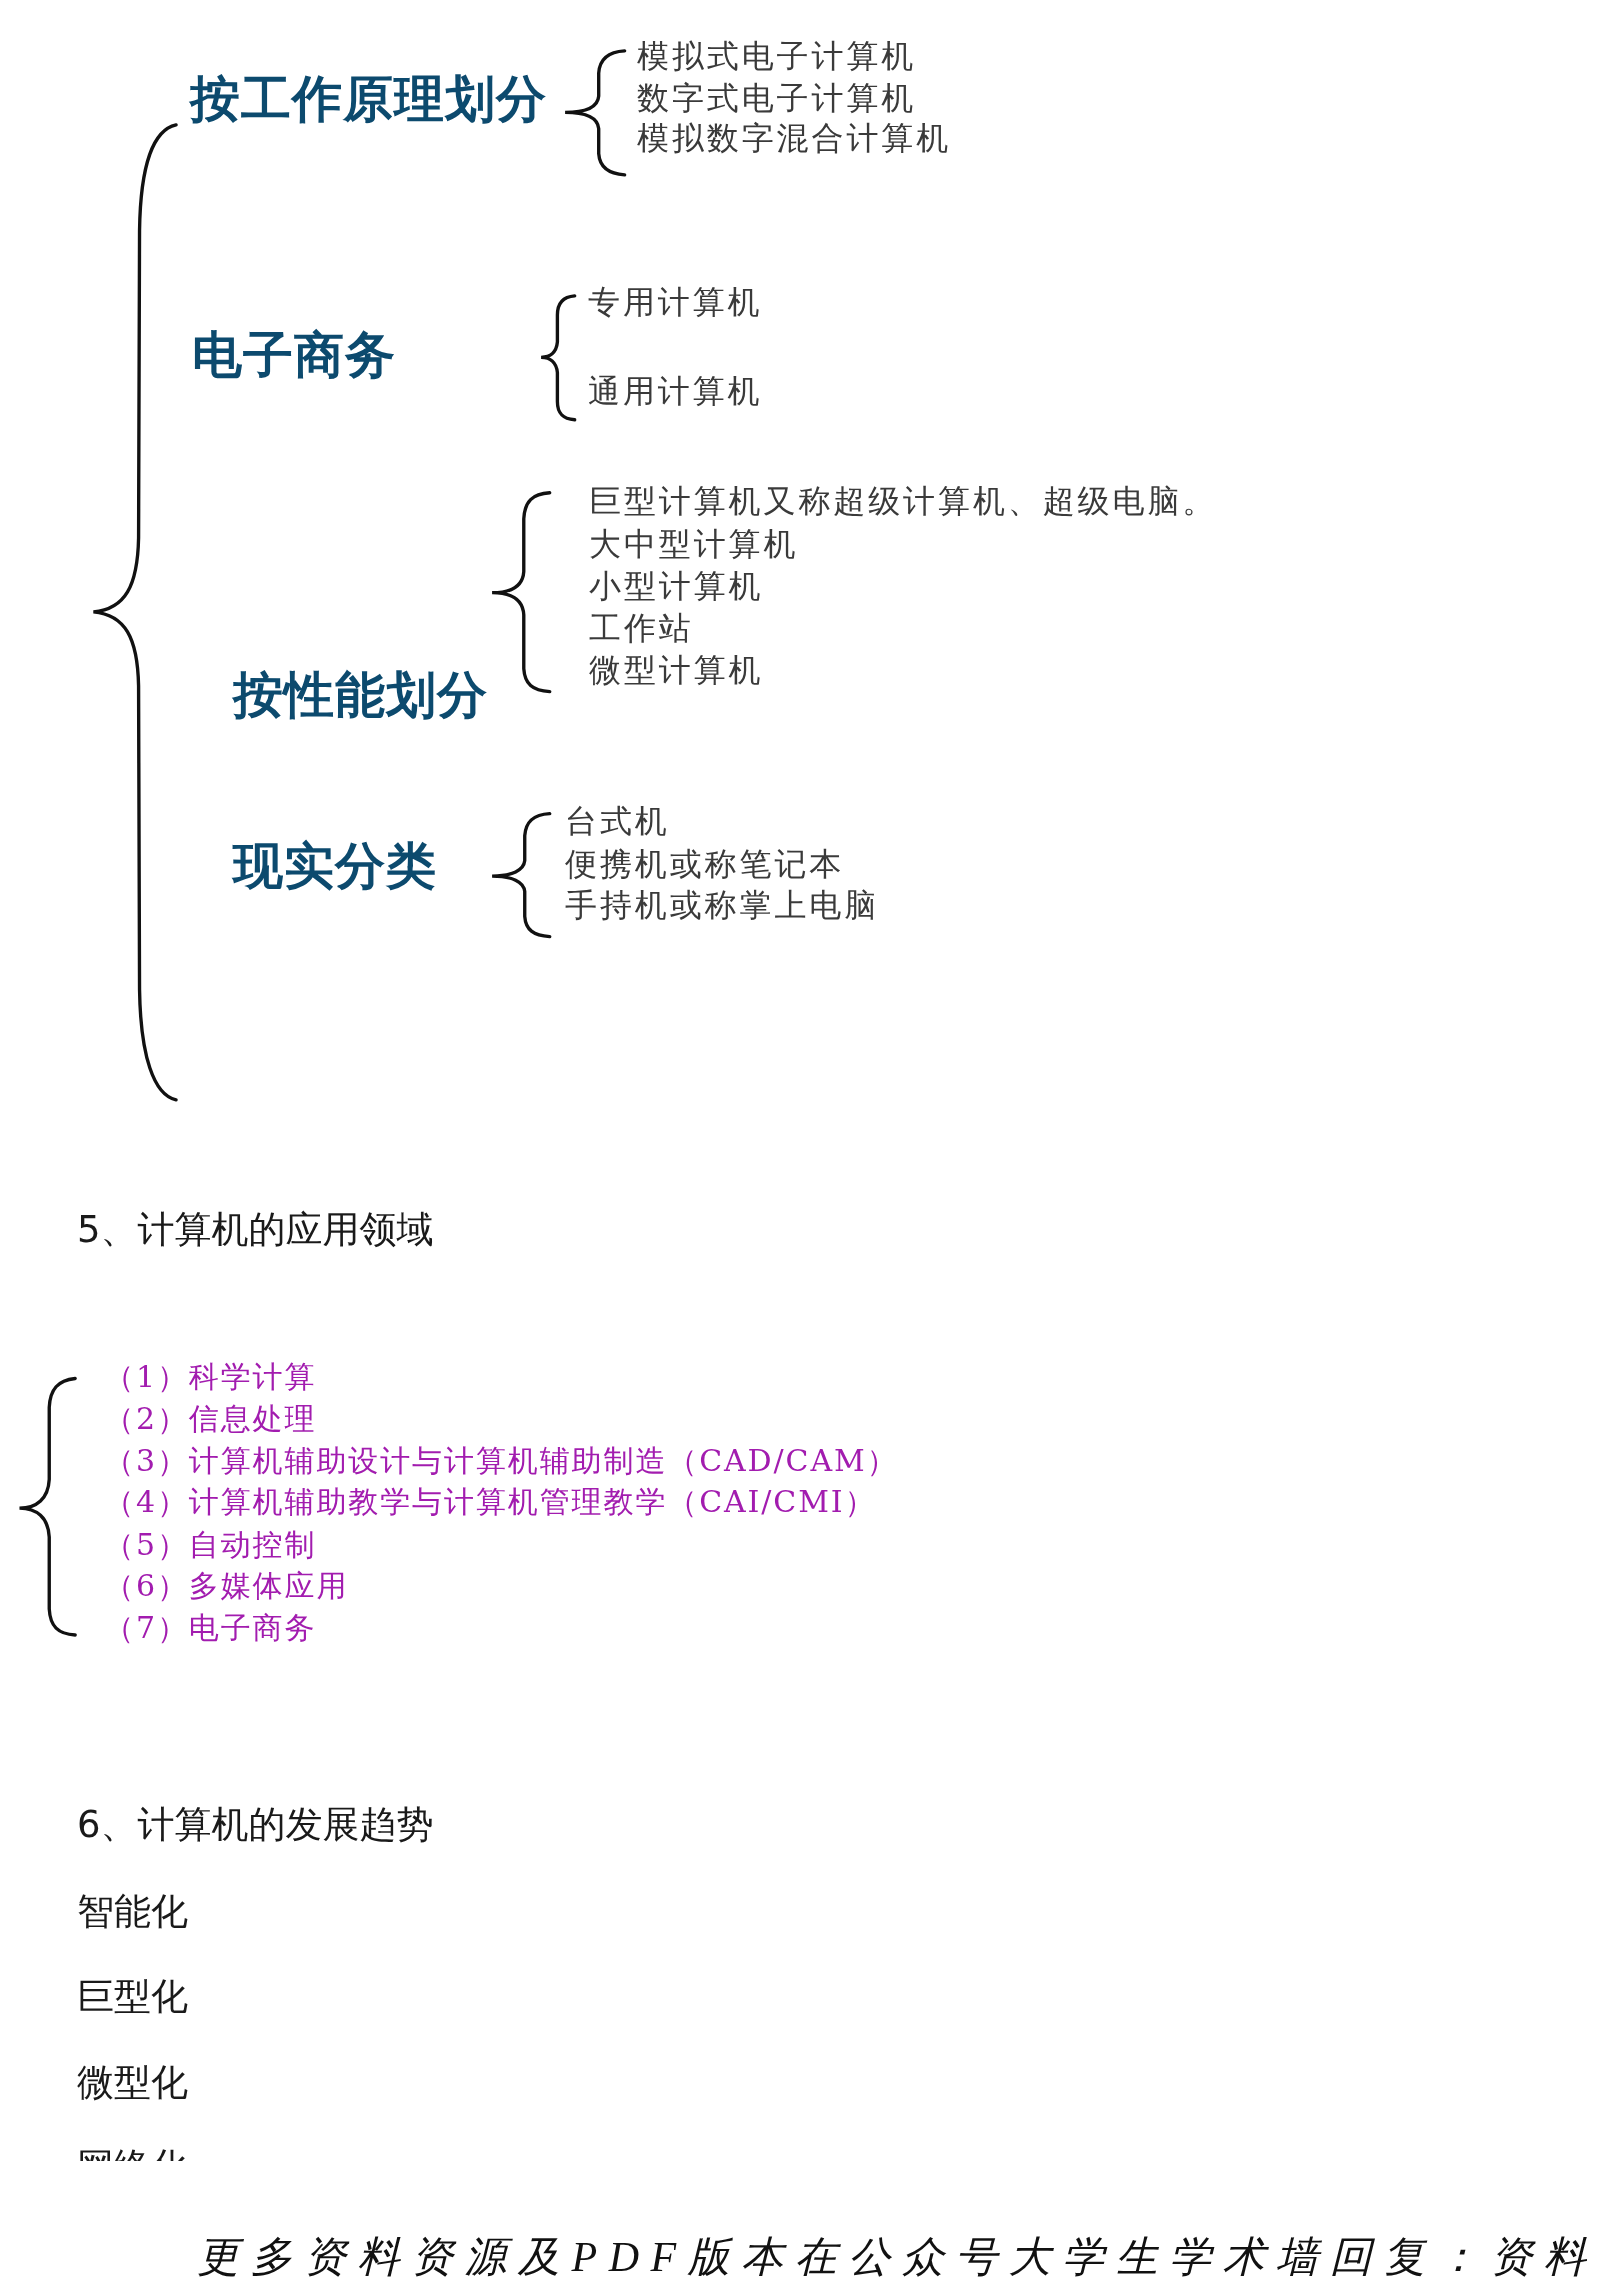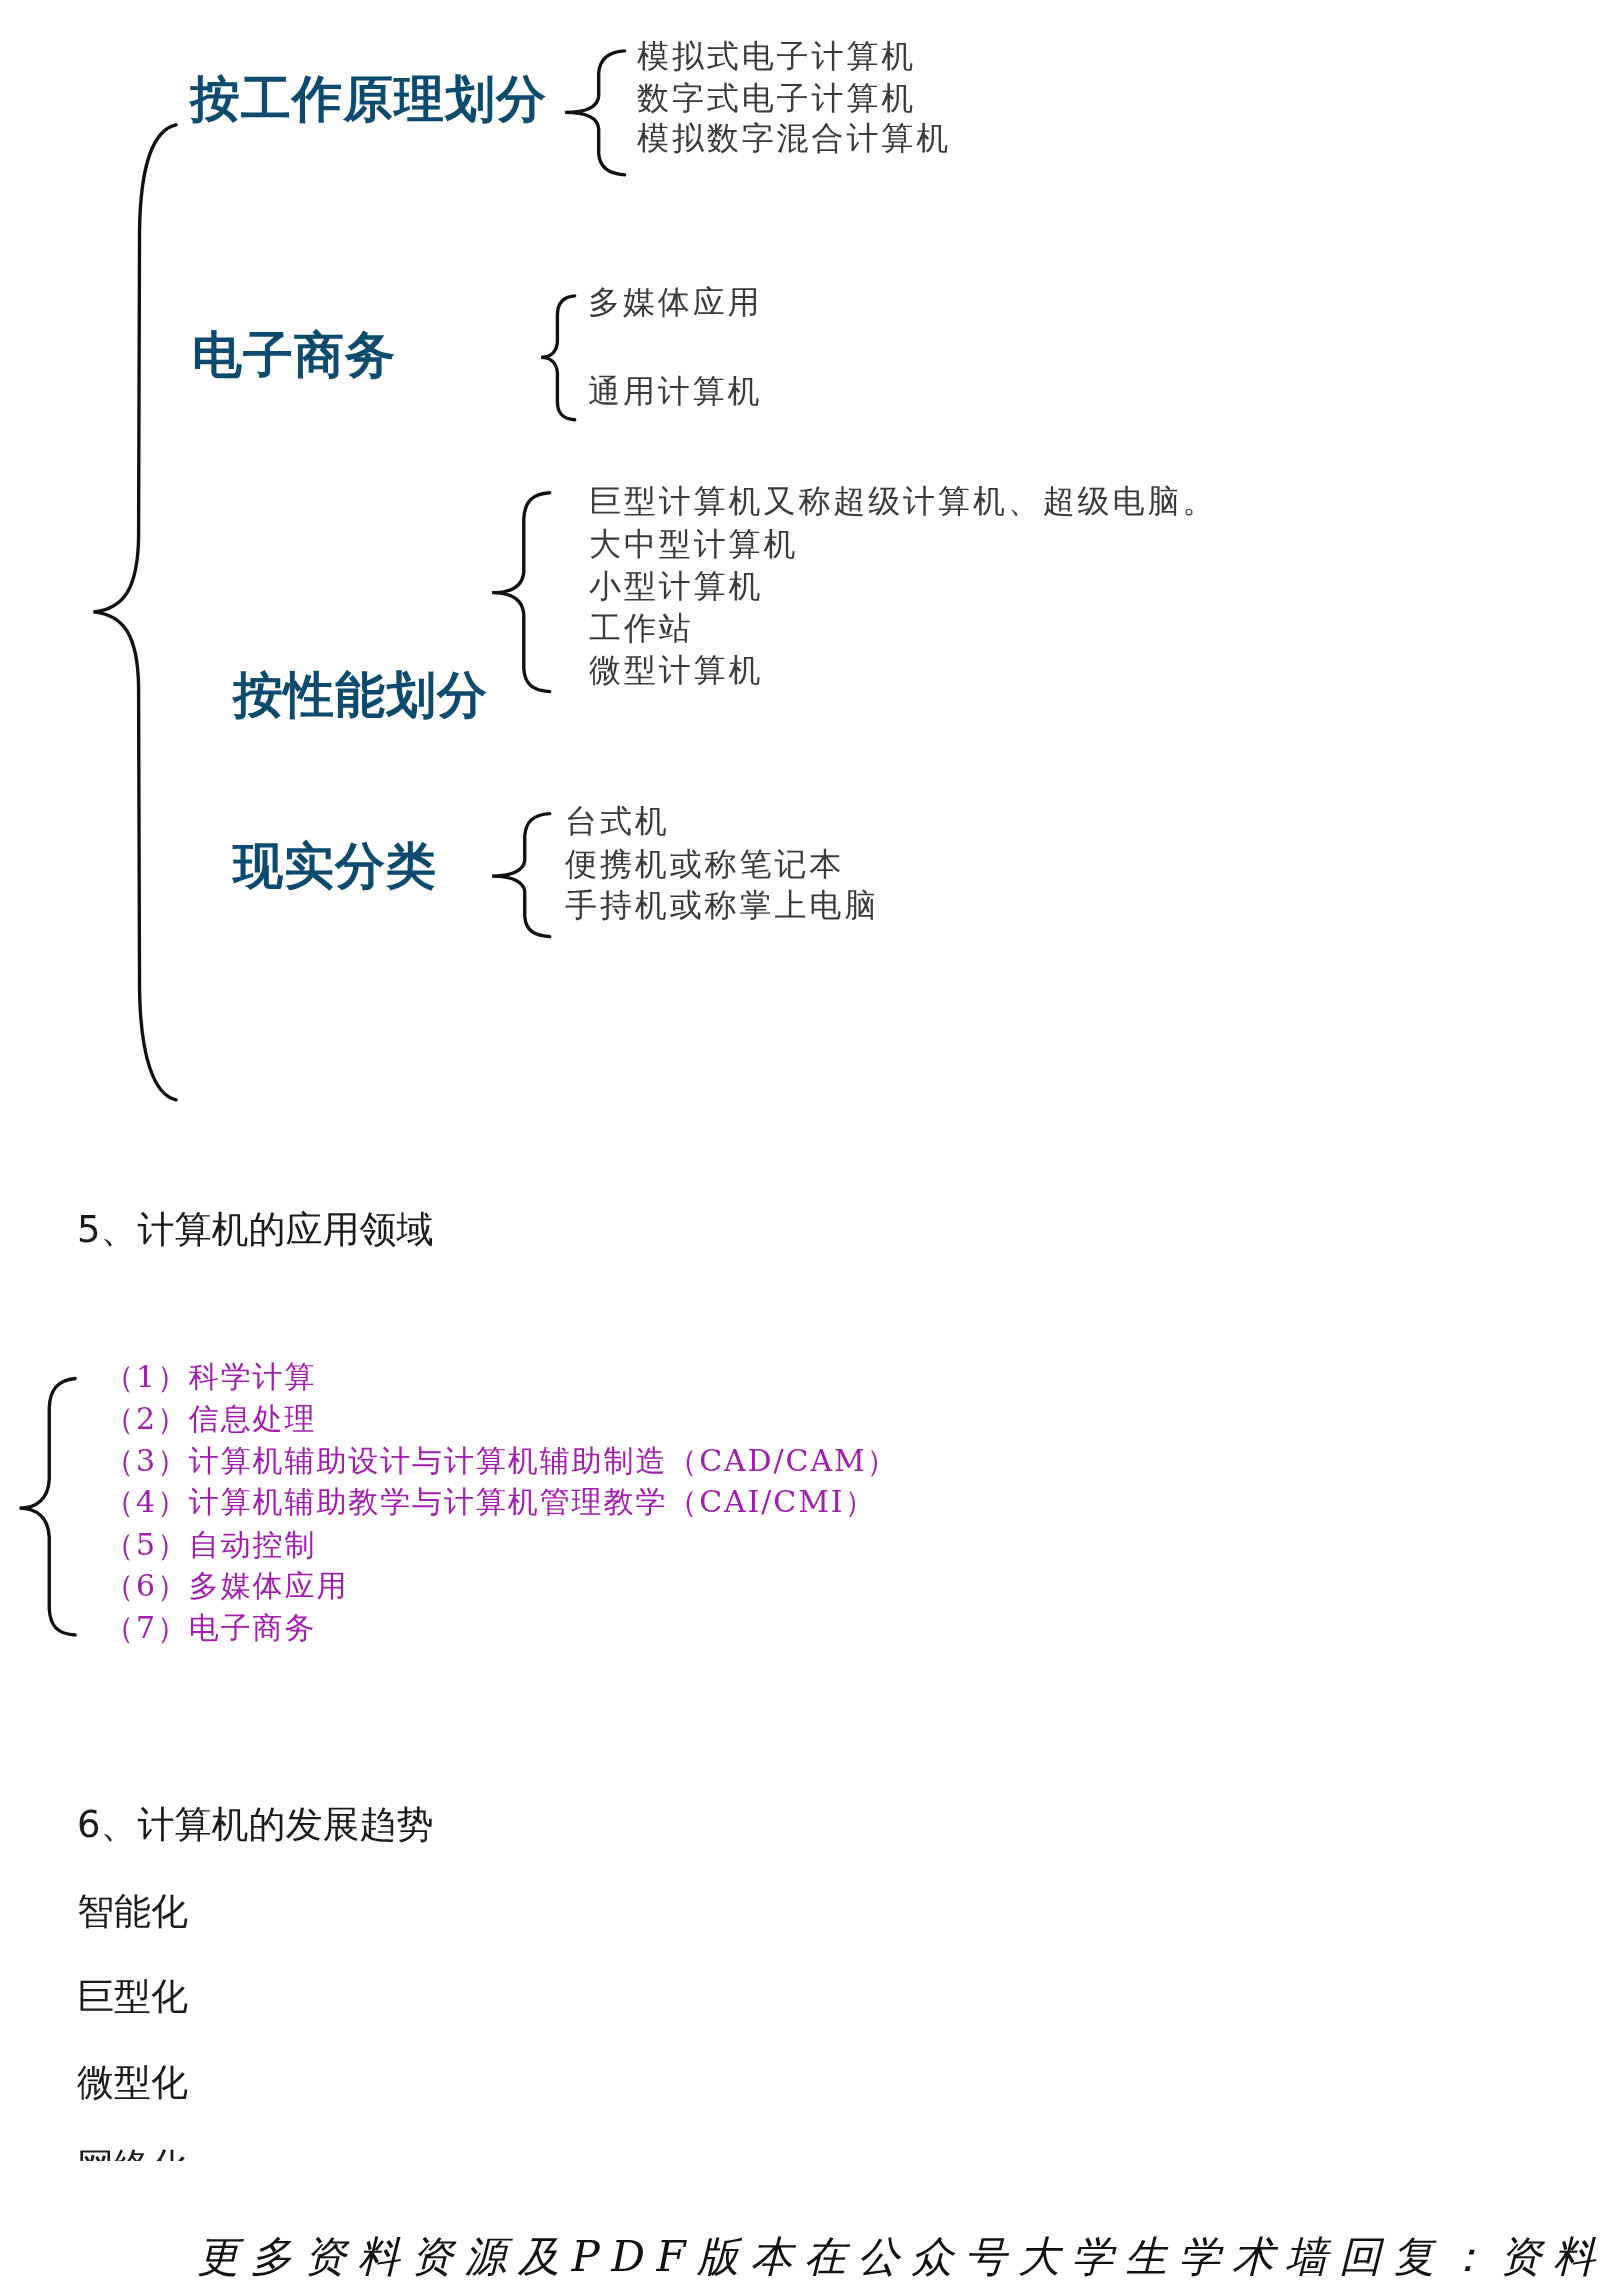--- a/index.html
+++ b/index.html
@@ -34,21 +34,21 @@
     <path d="M78,1435 C60,1437 52,1446 51,1465 L51,1540 C50,1560 38,1570 20,1570 C38,1570 50,1580 51,1600 L51,1675 C52,1693 60,1701 78,1702"></path>
   </g>
 </svg>
 
 <div class="abs cat" style="left:190px; top:78px;">按工作原理划分</div>
 <div class="abs sub" style="left:637px; top:35px;">模拟式电子计算机</div>
 <div class="abs sub" style="left:637px; top:77px;">数字式电子计算机</div>
 <div class="abs sub" style="left:637px; top:117px;">模拟数字混合计算机</div>
 
 <div class="abs cat" style="left:192px; top:334px;">电子商务</div>
-<div class="abs sub" style="left:588px; top:281px;">多媒体应用</div>
+<div class="abs sub" style="left:588px; top:281px;">专用计算机</div>
 <div class="abs sub" style="left:588px; top:370px;">通用计算机</div>
 
 <div class="abs cat" style="left:233px; top:674px;">按性能划分</div>
 <div class="abs sub" style="left:589px; top:480px;">巨型计算机又称超级计算机、超级电脑。</div>
 <div class="abs sub" style="left:589px; top:523px;">大中型计算机</div>
 <div class="abs sub" style="left:589px; top:565px;">小型计算机</div>
 <div class="abs sub" style="left:589px; top:607px;">工作站</div>
 <div class="abs sub" style="left:589px; top:649px;">微型计算机</div>
 
 <div class="abs cat" style="left:233px; top:845px;">现实分类</div>
@@ -64,14 +64,14 @@
 <div class="abs app" style="left:104px; top:1524px;">（5）自动控制</div>
 <div class="abs app" style="left:104px; top:1565px;">（6）多媒体应用</div>
 <div class="abs app" style="left:104px; top:1607px;">（7）电子商务</div>
 
 <div class="abs heading" style="left:77px; top:1804px;">6、计算机的发展趋势</div>
 <div class="abs trend" style="left:77px; top:1891px;">智能化</div>
 <div class="abs trend" style="left:77px; top:1976px;">巨型化</div>
 <div class="abs trend" style="left:77px; top:2062px;">微型化</div>
 <div class="abs trend clip" style="left:77px; top:2146px; height:15.4px;">网络化</div>
 
-<div class="abs footer" style="left:197px; top:2229px;">更多资料资源及PDF版本在公众号大学生学术墙回复：资料</div>
+<div class="abs footer" style="left:197px; top:2229px;font-family:Liberation Serif, serif;">更多资料资源及PDF版本在公众号大学生学术墙回复：资料</div>
 
 
 </body></html>

